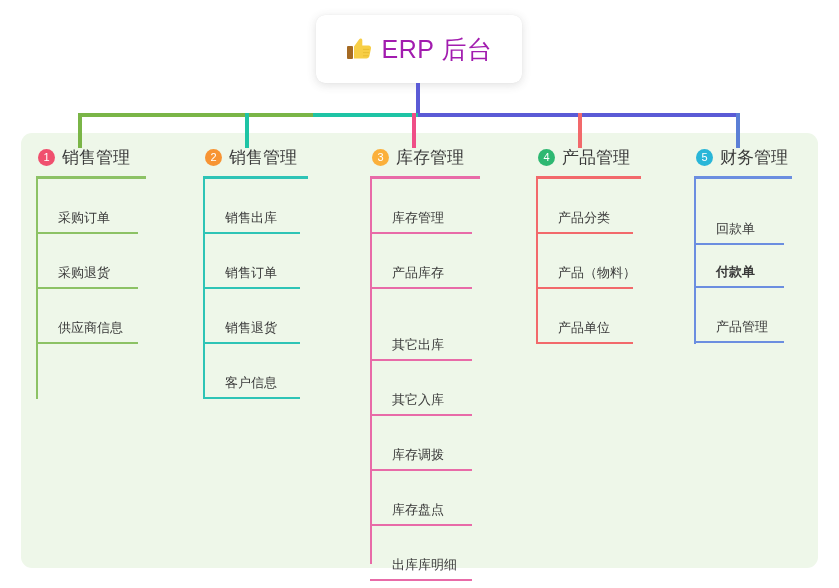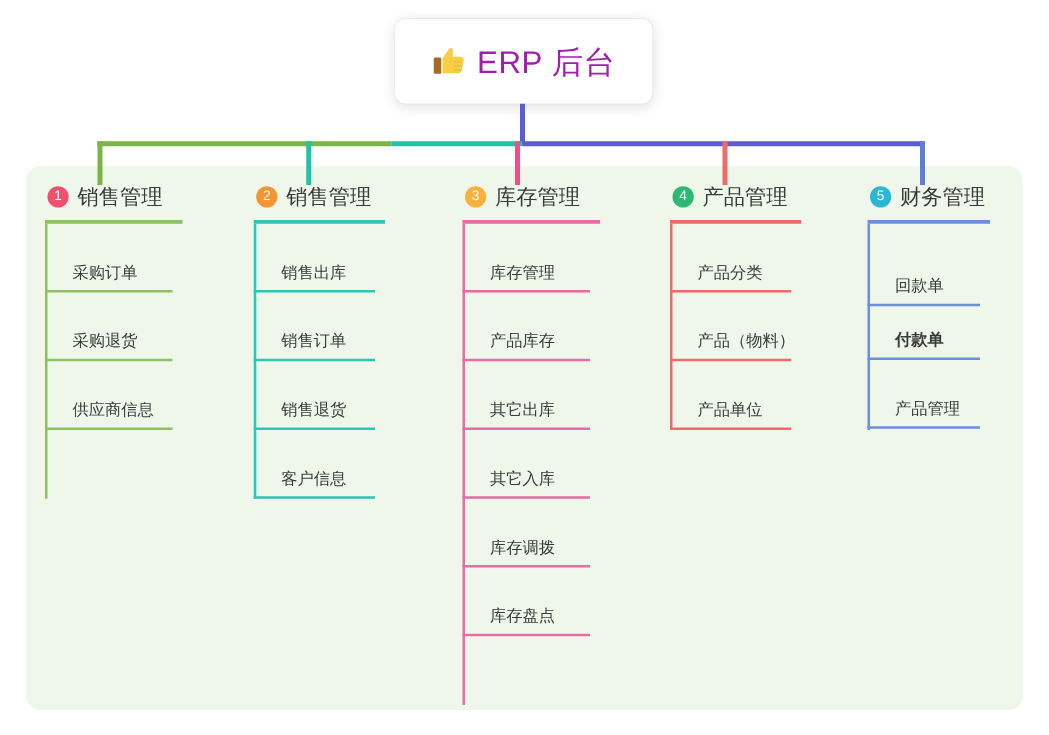--- a/index.html
+++ b/index.html
@@ -234,34 +234,38 @@
       <div class="items" style="height: 385px;">
         <div class="spine" style="background: rgb(232, 107, 168); height: 385px;"></div>
         <div class="item" style="height: 55px;">
           <span class="item-label">库存管理</span>
           <div class="item-rule" style="background: rgb(232, 107, 168); width: 102px;"></div>
         </div>
         <div class="item" style="height: 55px;">
           <span class="item-label">产品库存</span>
           <div class="item-rule" style="background: rgb(232, 107, 168); width: 102px;"></div>
         </div>
-        <div class="item" style="height: 55px; padding-left: 24px;">
+        <div class="item" style="height: 72px; padding-left: 24px;">
           <span class="item-label">其它出库</span>
           <div class="item-rule" style="background: rgb(232, 107, 168); width: 102px;"></div>
         </div>
         <div class="item" style="height: 55px;">
           <span class="item-label">其它入库</span>
           <div class="item-rule" style="background: rgb(232, 107, 168); width: 102px;"></div>
         </div>
         <div class="item" style="height: 55px;">
           <span class="item-label">库存调拨</span>
           <div class="item-rule" style="background: rgb(232, 107, 168); width: 102px;"></div>
         </div>
         <div class="item" style="height: 55px;">
           <span class="item-label">库存盘点</span>
+          <div class="item-rule" style="background: rgb(232, 107, 168); width: 102px;"></div>
+        </div>
+        <div class="item" style="height: 55px;">
+          <span class="item-label">出库库明细</span>
           <div class="item-rule" style="background: rgb(232, 107, 168); width: 102px;"></div>
         </div>
       </div>
     </div>
     <div class="column" style="left: 536px; width: 140px;">
       <div class="col-header">
         <span class="badge" style="background: rgb(46, 184, 114);">4</span>
         <span class="col-title">产品管理</span>
       </div>
       <div class="col-rule" style="background: rgb(242, 105, 107); width: 105px;"></div>

